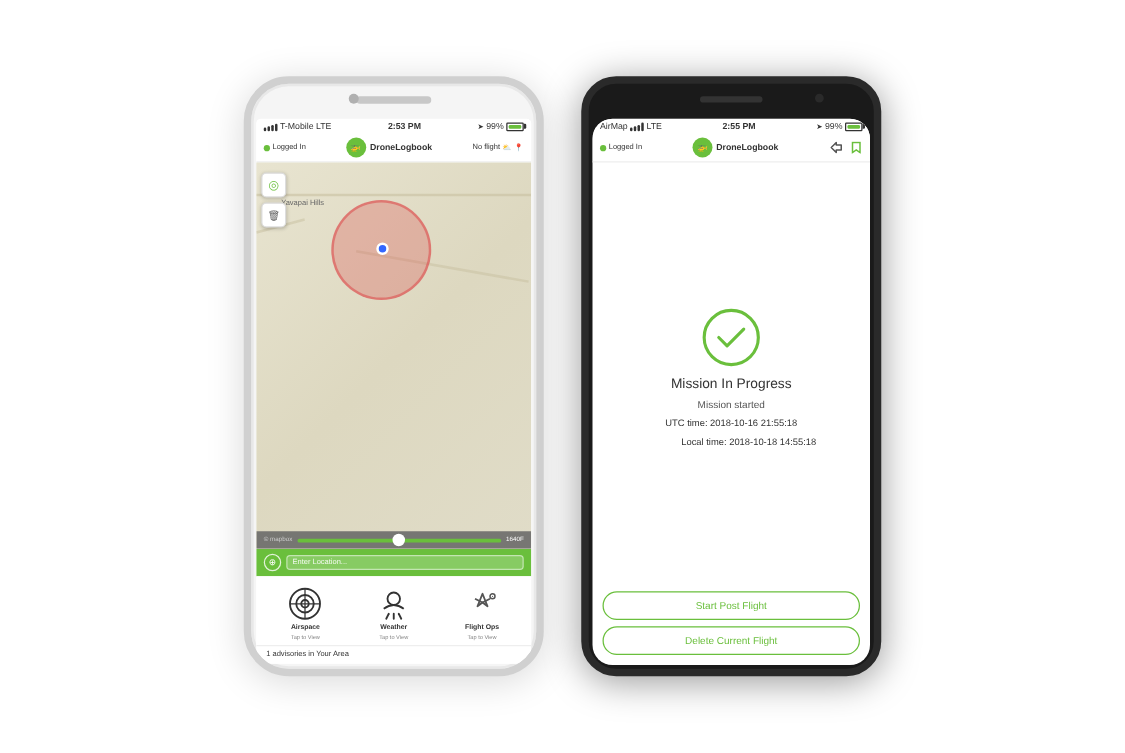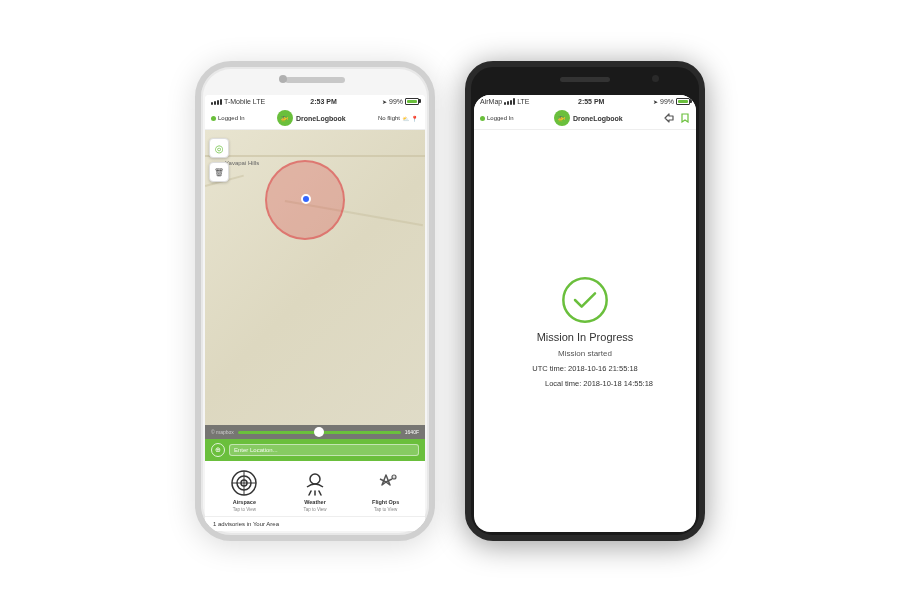--- a/index.html
+++ b/index.html
@@ -713,17 +713,25 @@
           <polyline points="18,30 26,38 42,22" fill="none" stroke="#6abf3c" stroke-width="3" stroke-linecap="round" stroke-linejoin="round"></polyline>
         </svg>
 
         <span class="mission-title">Mission In Progress</span>
         <span class="mission-started-label">Mission started</span>
         <span class="mission-time-utc">UTC time: 2018-10-16 21:55:18</span>
         <span class="mission-time-local">Local time: 2018-10-18 14:55:18</span>
 
       </div>
 
+      <div class="bottom-buttons-black">
+        <div class="btn-post-flight">
+          <span>Start Post Flight</span>
+        </div>
+        <div class="btn-delete-flight">
+          <span>Delete Current Flight</span>
+        </div>
+      </div>
 
     </div>
   </div>
 
 </div>
 
 </body></html>

